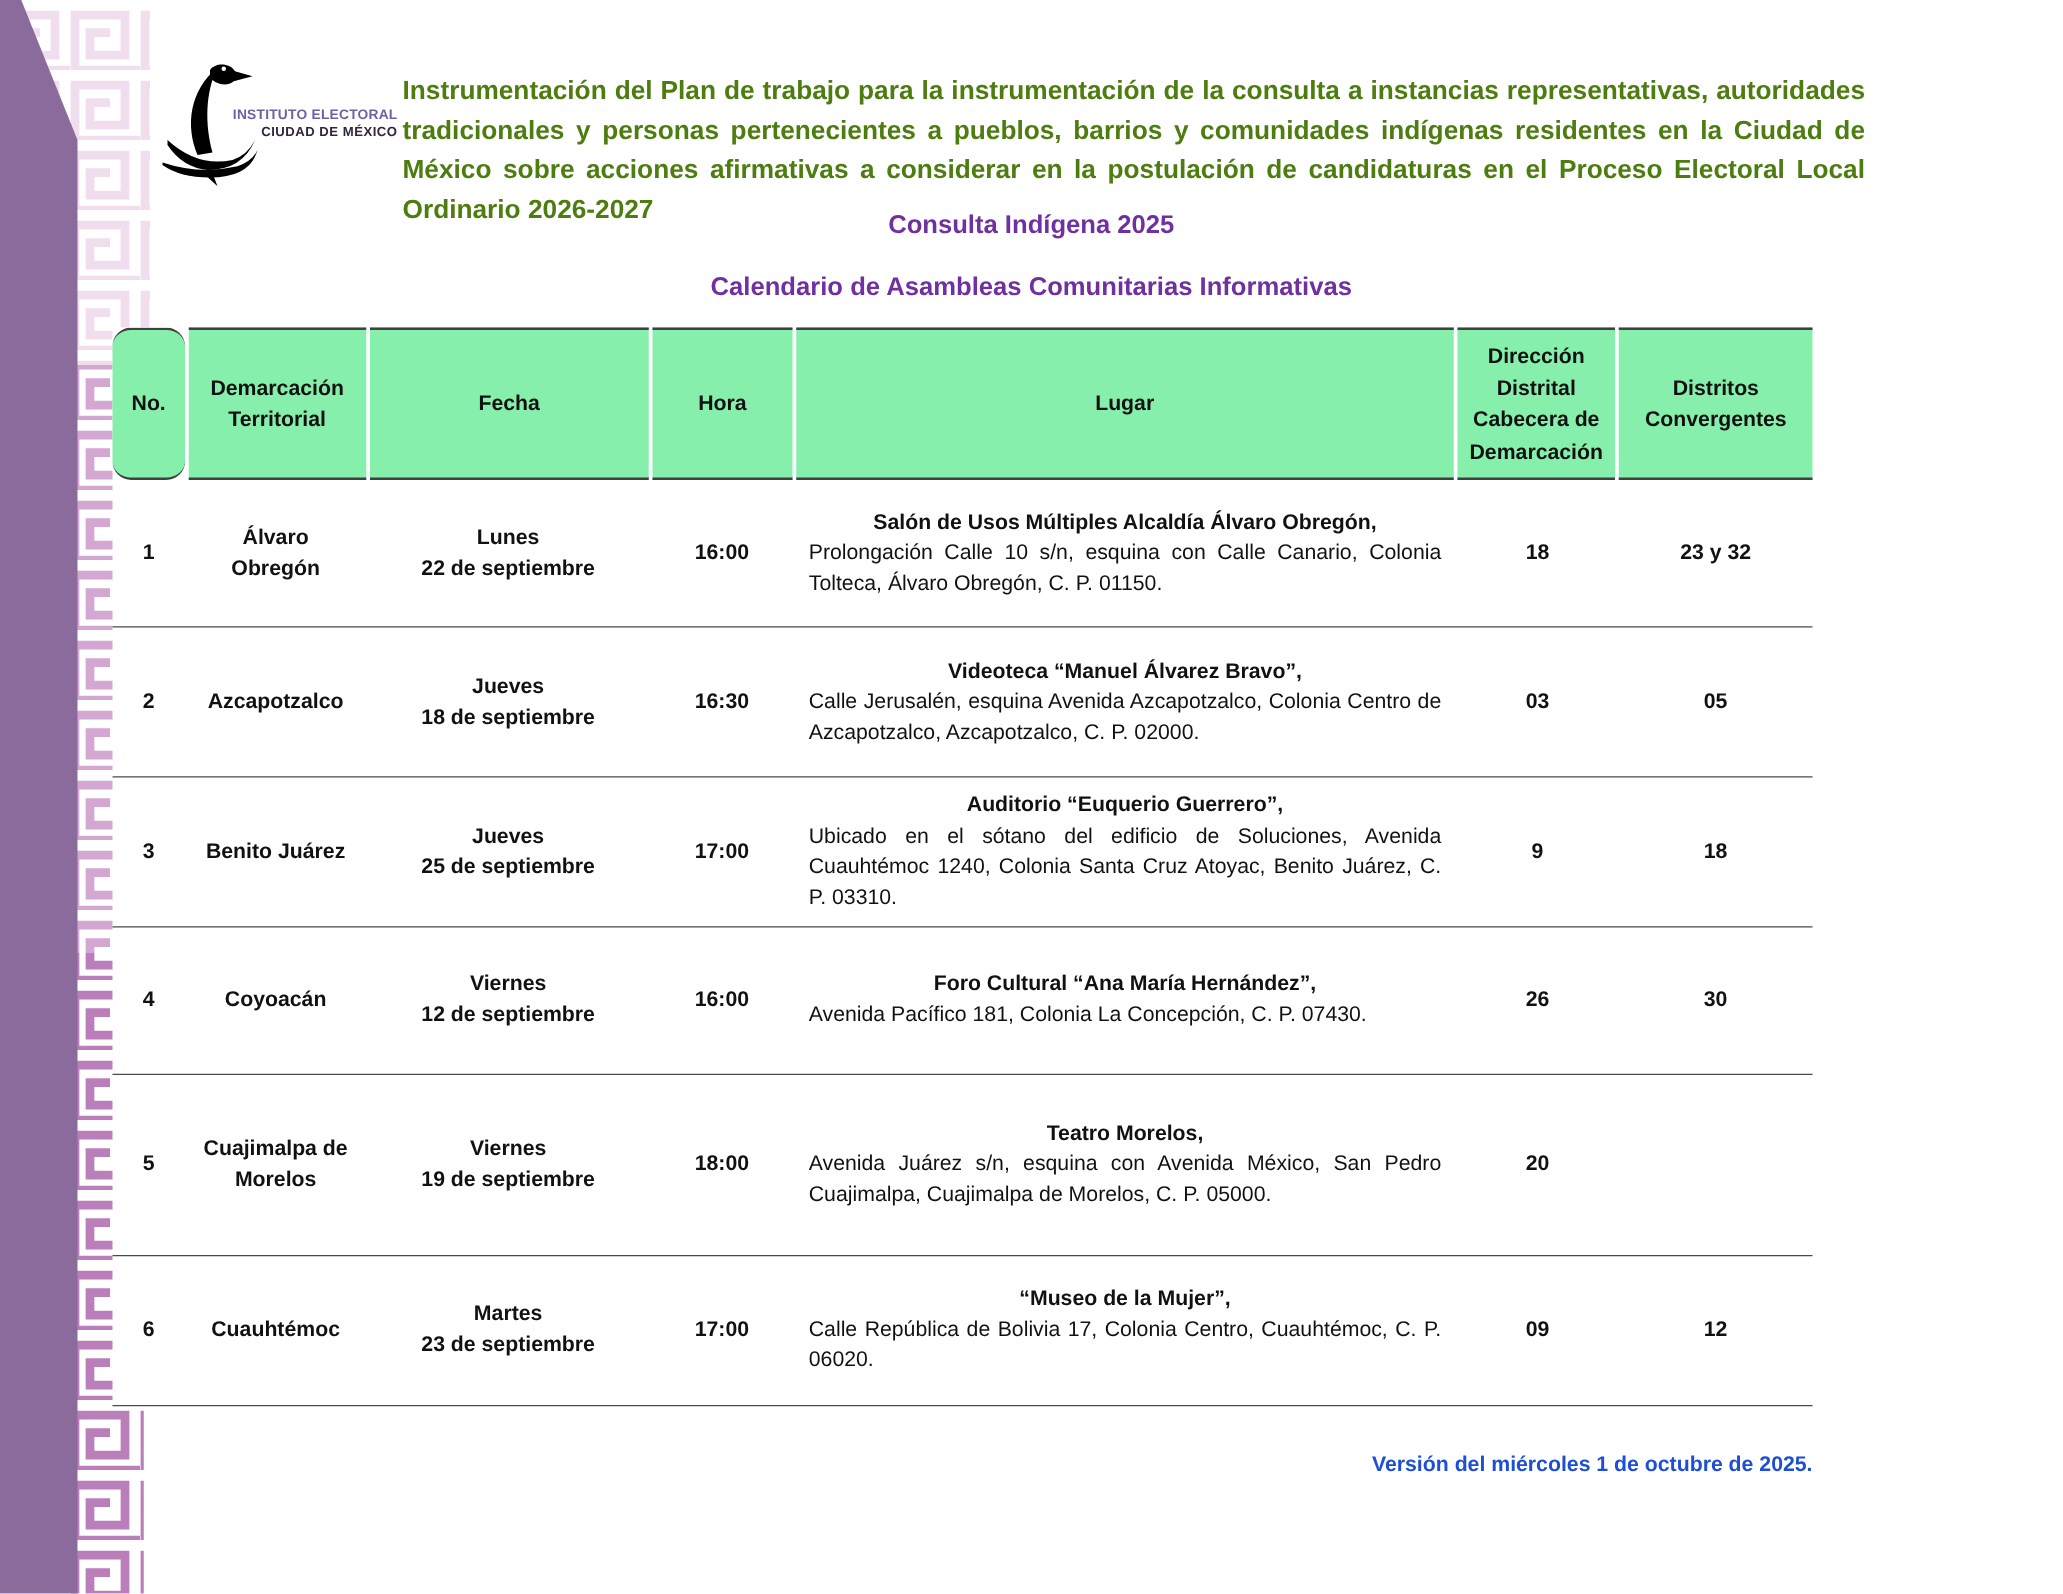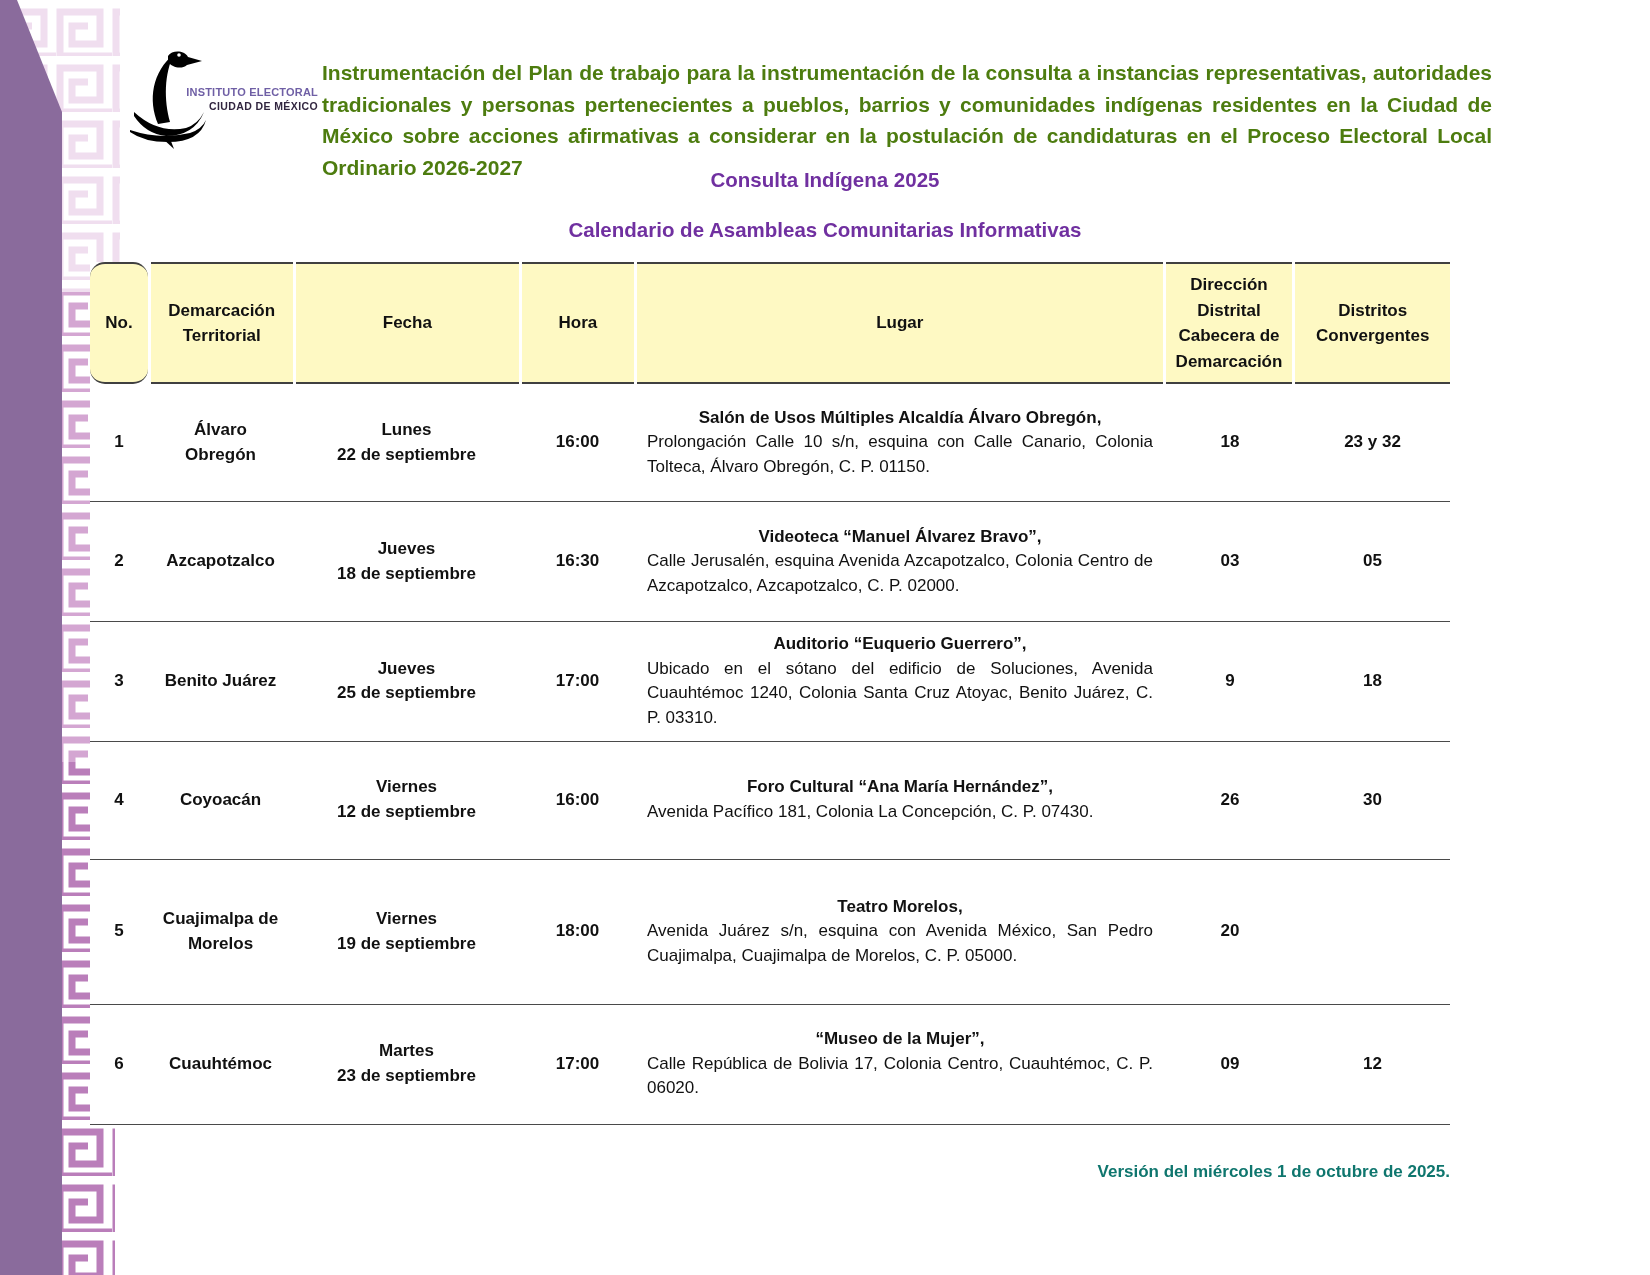--- a/index.html
+++ b/index.html
@@ -19,21 +19,21 @@
   
   #intro{position:absolute;left:322px;top:57px;width:1170px;font-size:21px;font-weight:bold;
          text-align:justify;line-height:1.5;color:#4d7c0f;}
   .doc-title{position:absolute;left:0;width:1650px;text-align:center;font-size:20.5px;font-weight:bold;color:#7030A0;}
   #title1{top:168px;}
   #title2{top:218px;}
 
   
   #cal-table{position:absolute;left:90px;top:262px;width:1360px;background:#fff;font-size:17px;}
   .thead{display:flex;min-height:122px;}
-  .th{background:#fef9c3;display:flex;align-items:center;justify-content:center;text-align:center;
+  .th{background:#86efac;display:flex;align-items:center;justify-content:center;text-align:center;
       font-weight:bold;line-height:1.5;box-sizing:border-box;padding:6px 4px;
       border-top:2.5px solid #404040;border-bottom:2px solid #404040;}
   .th + .th{margin-left:3px;}
   .thead .c-no{width:58px;}   .thead .c-dem{width:142px;}  .thead .c-fecha{width:224px;}
   .thead .c-hora{width:112px;}.thead .c-lugar{width:527px;}.thead .c-dd{width:127px;}
   .thead .c-dc{width:155px;}
 
   .trow{display:flex;align-items:center;border-bottom:1.5px solid #4a4a4a;box-sizing:border-box;}
   .trow:nth-child(1){min-height:118px;}
   .trow:nth-child(2){min-height:120px;}
@@ -43,21 +43,21 @@
   .trow:nth-child(6){min-height:120px;}
   .td{box-sizing:border-box;text-align:center;line-height:1.45;padding:10px 4px;}
   .bold{font-weight:bold;}
   .c-no{width:58px;border-radius:15px;}  .c-dem{width:145px;padding:10px 14px;} .c-fecha{width:227px;}
   .c-hora{width:115px;} .c-lugar{width:530px;padding:10px 12px;} .c-dd{width:130px;} .c-dc{width:155px;}
   .venue{font-weight:bold;text-align:center;}
   .addr{text-align:justify;}
 
   
   #version{position:absolute;top:1162px;left:0;width:1450px;text-align:right;
-           font-size:17px;font-weight:bold;color:#0f766e;}
+           font-size:17px;font-weight:bold;color:#1d4ed8;}
 </style>
 </head>
 <body>
 
 <div id="page">
 
   <svg id="left-deco" viewBox="0 0 150 1275" width="150" height="1275" aria-hidden="true">
     <defs>
       <pattern id="mk-light" width="56" height="56" patternUnits="userSpaceOnUse">
         <path d="M4 56 V12 H44 V44 H16 V26 H32" fill="none" stroke="#F0DEEF" stroke-width="7"></path>

